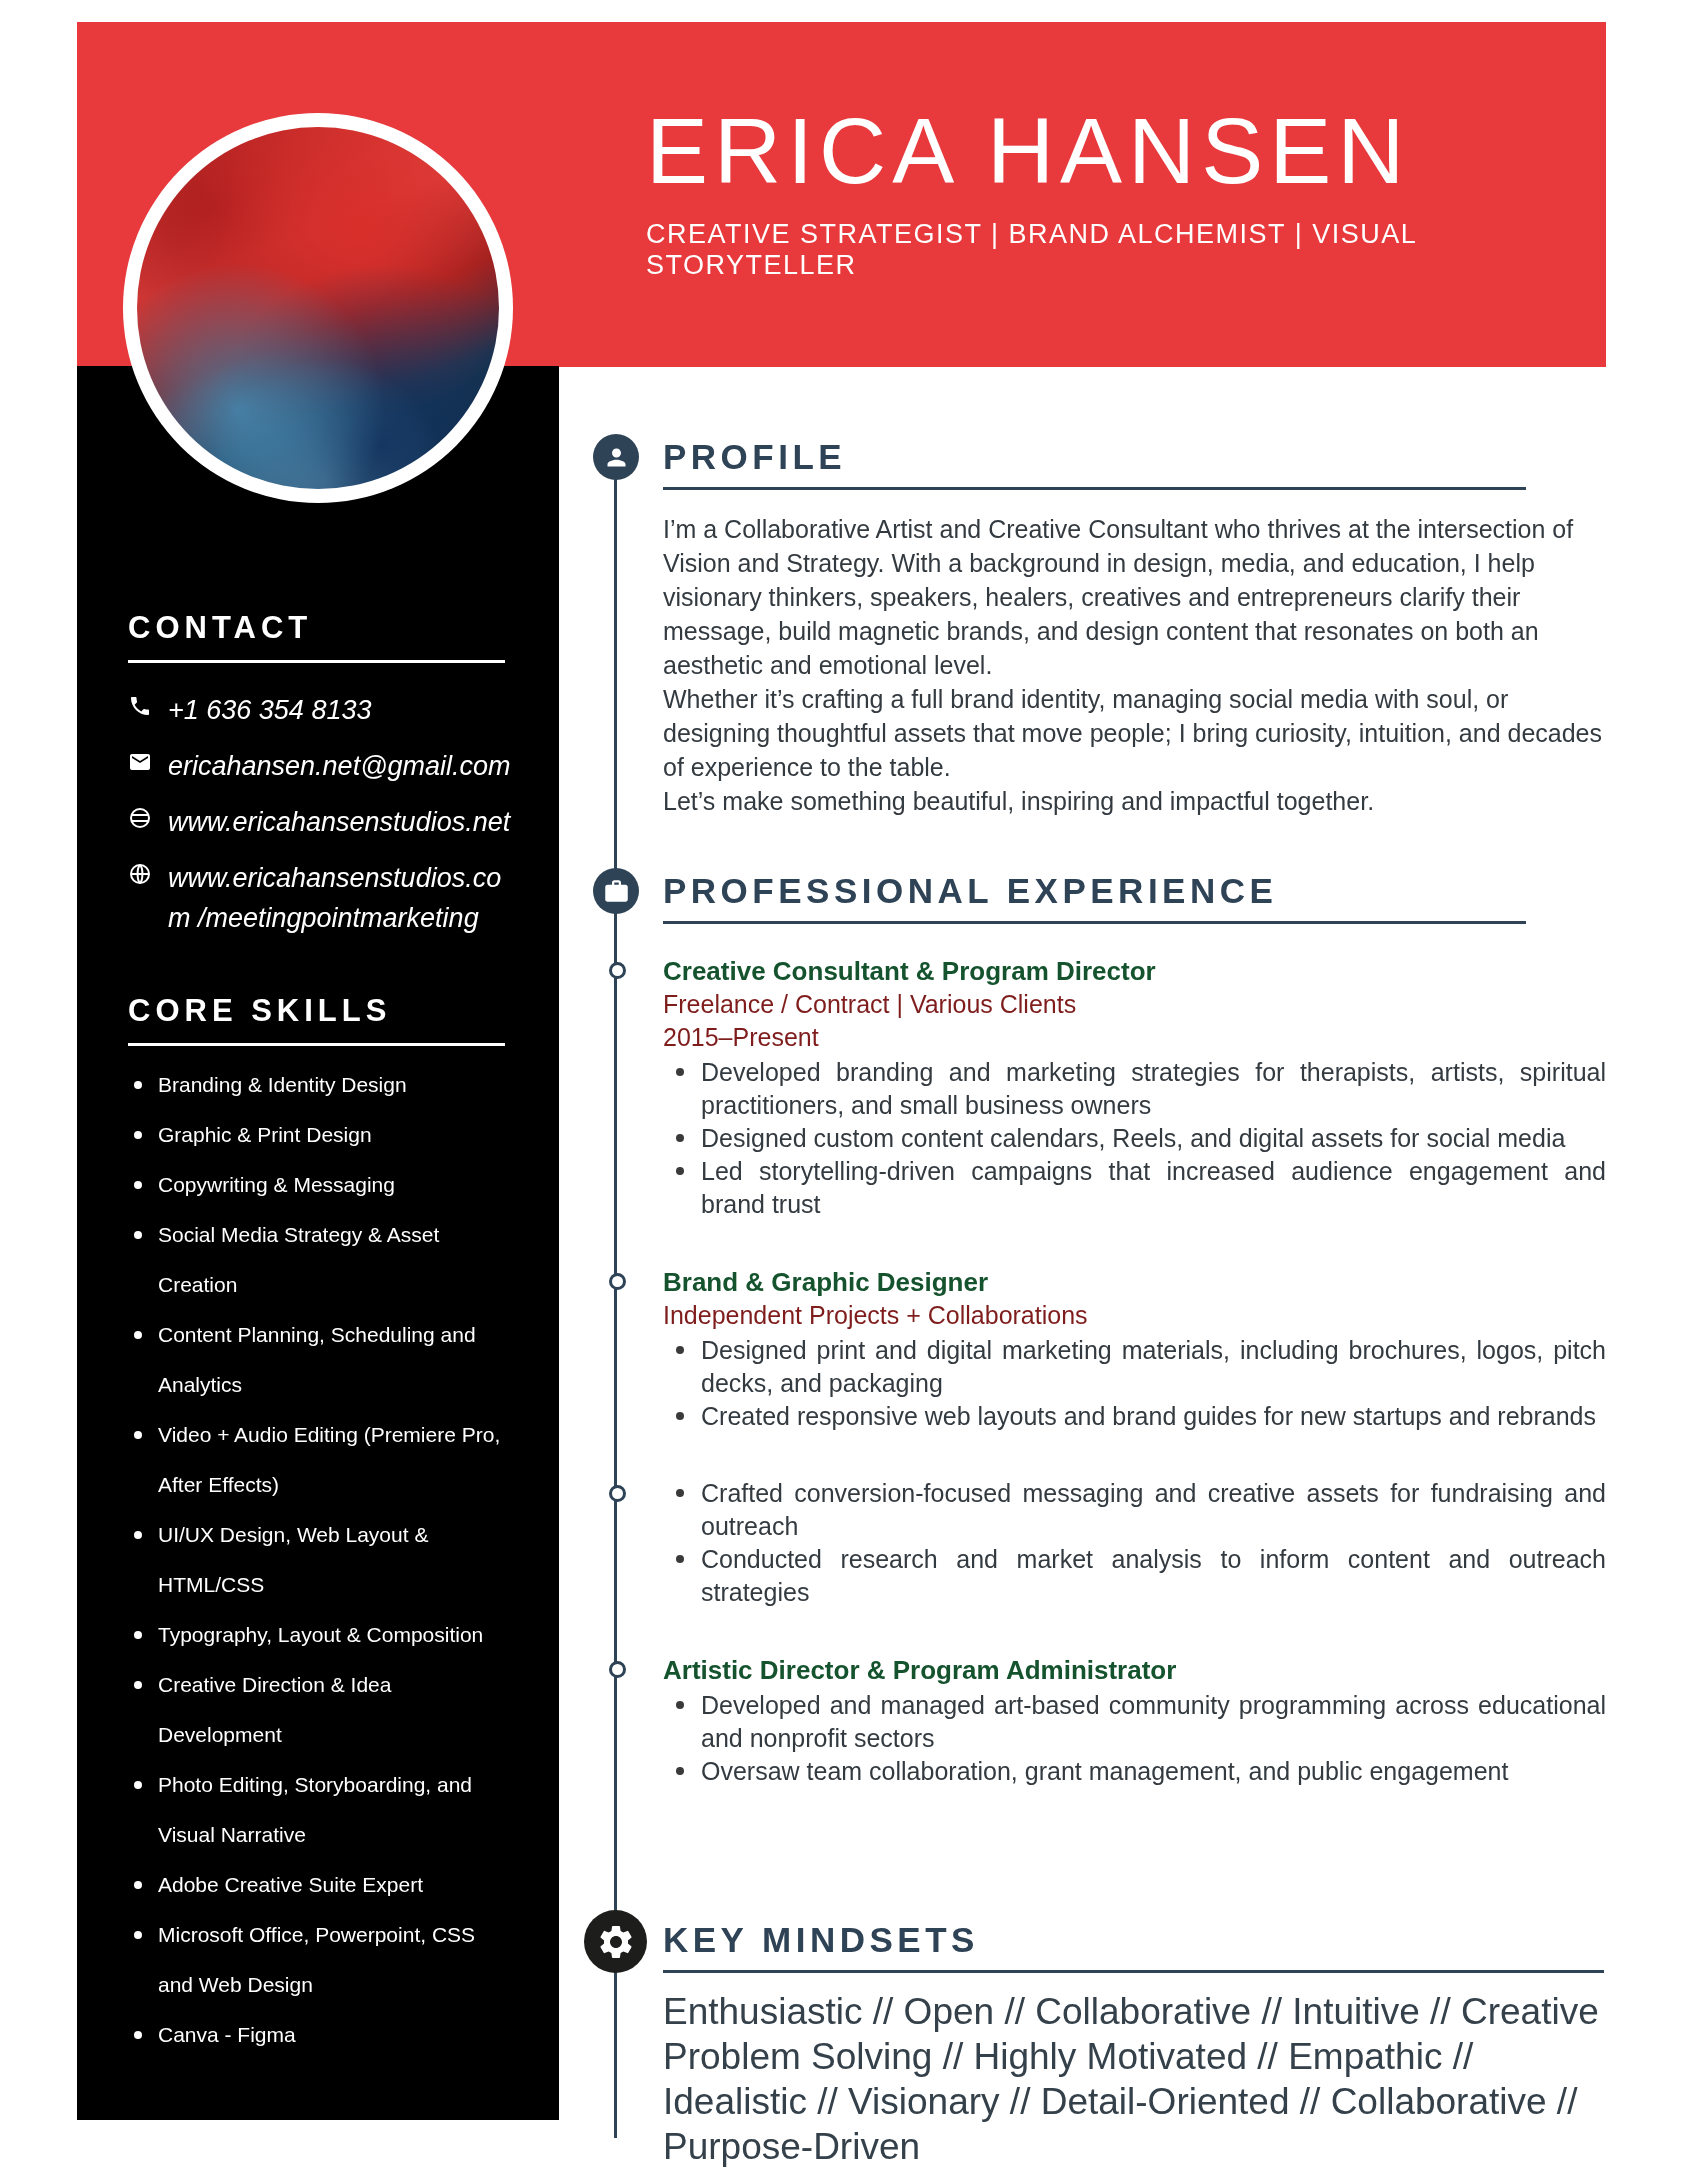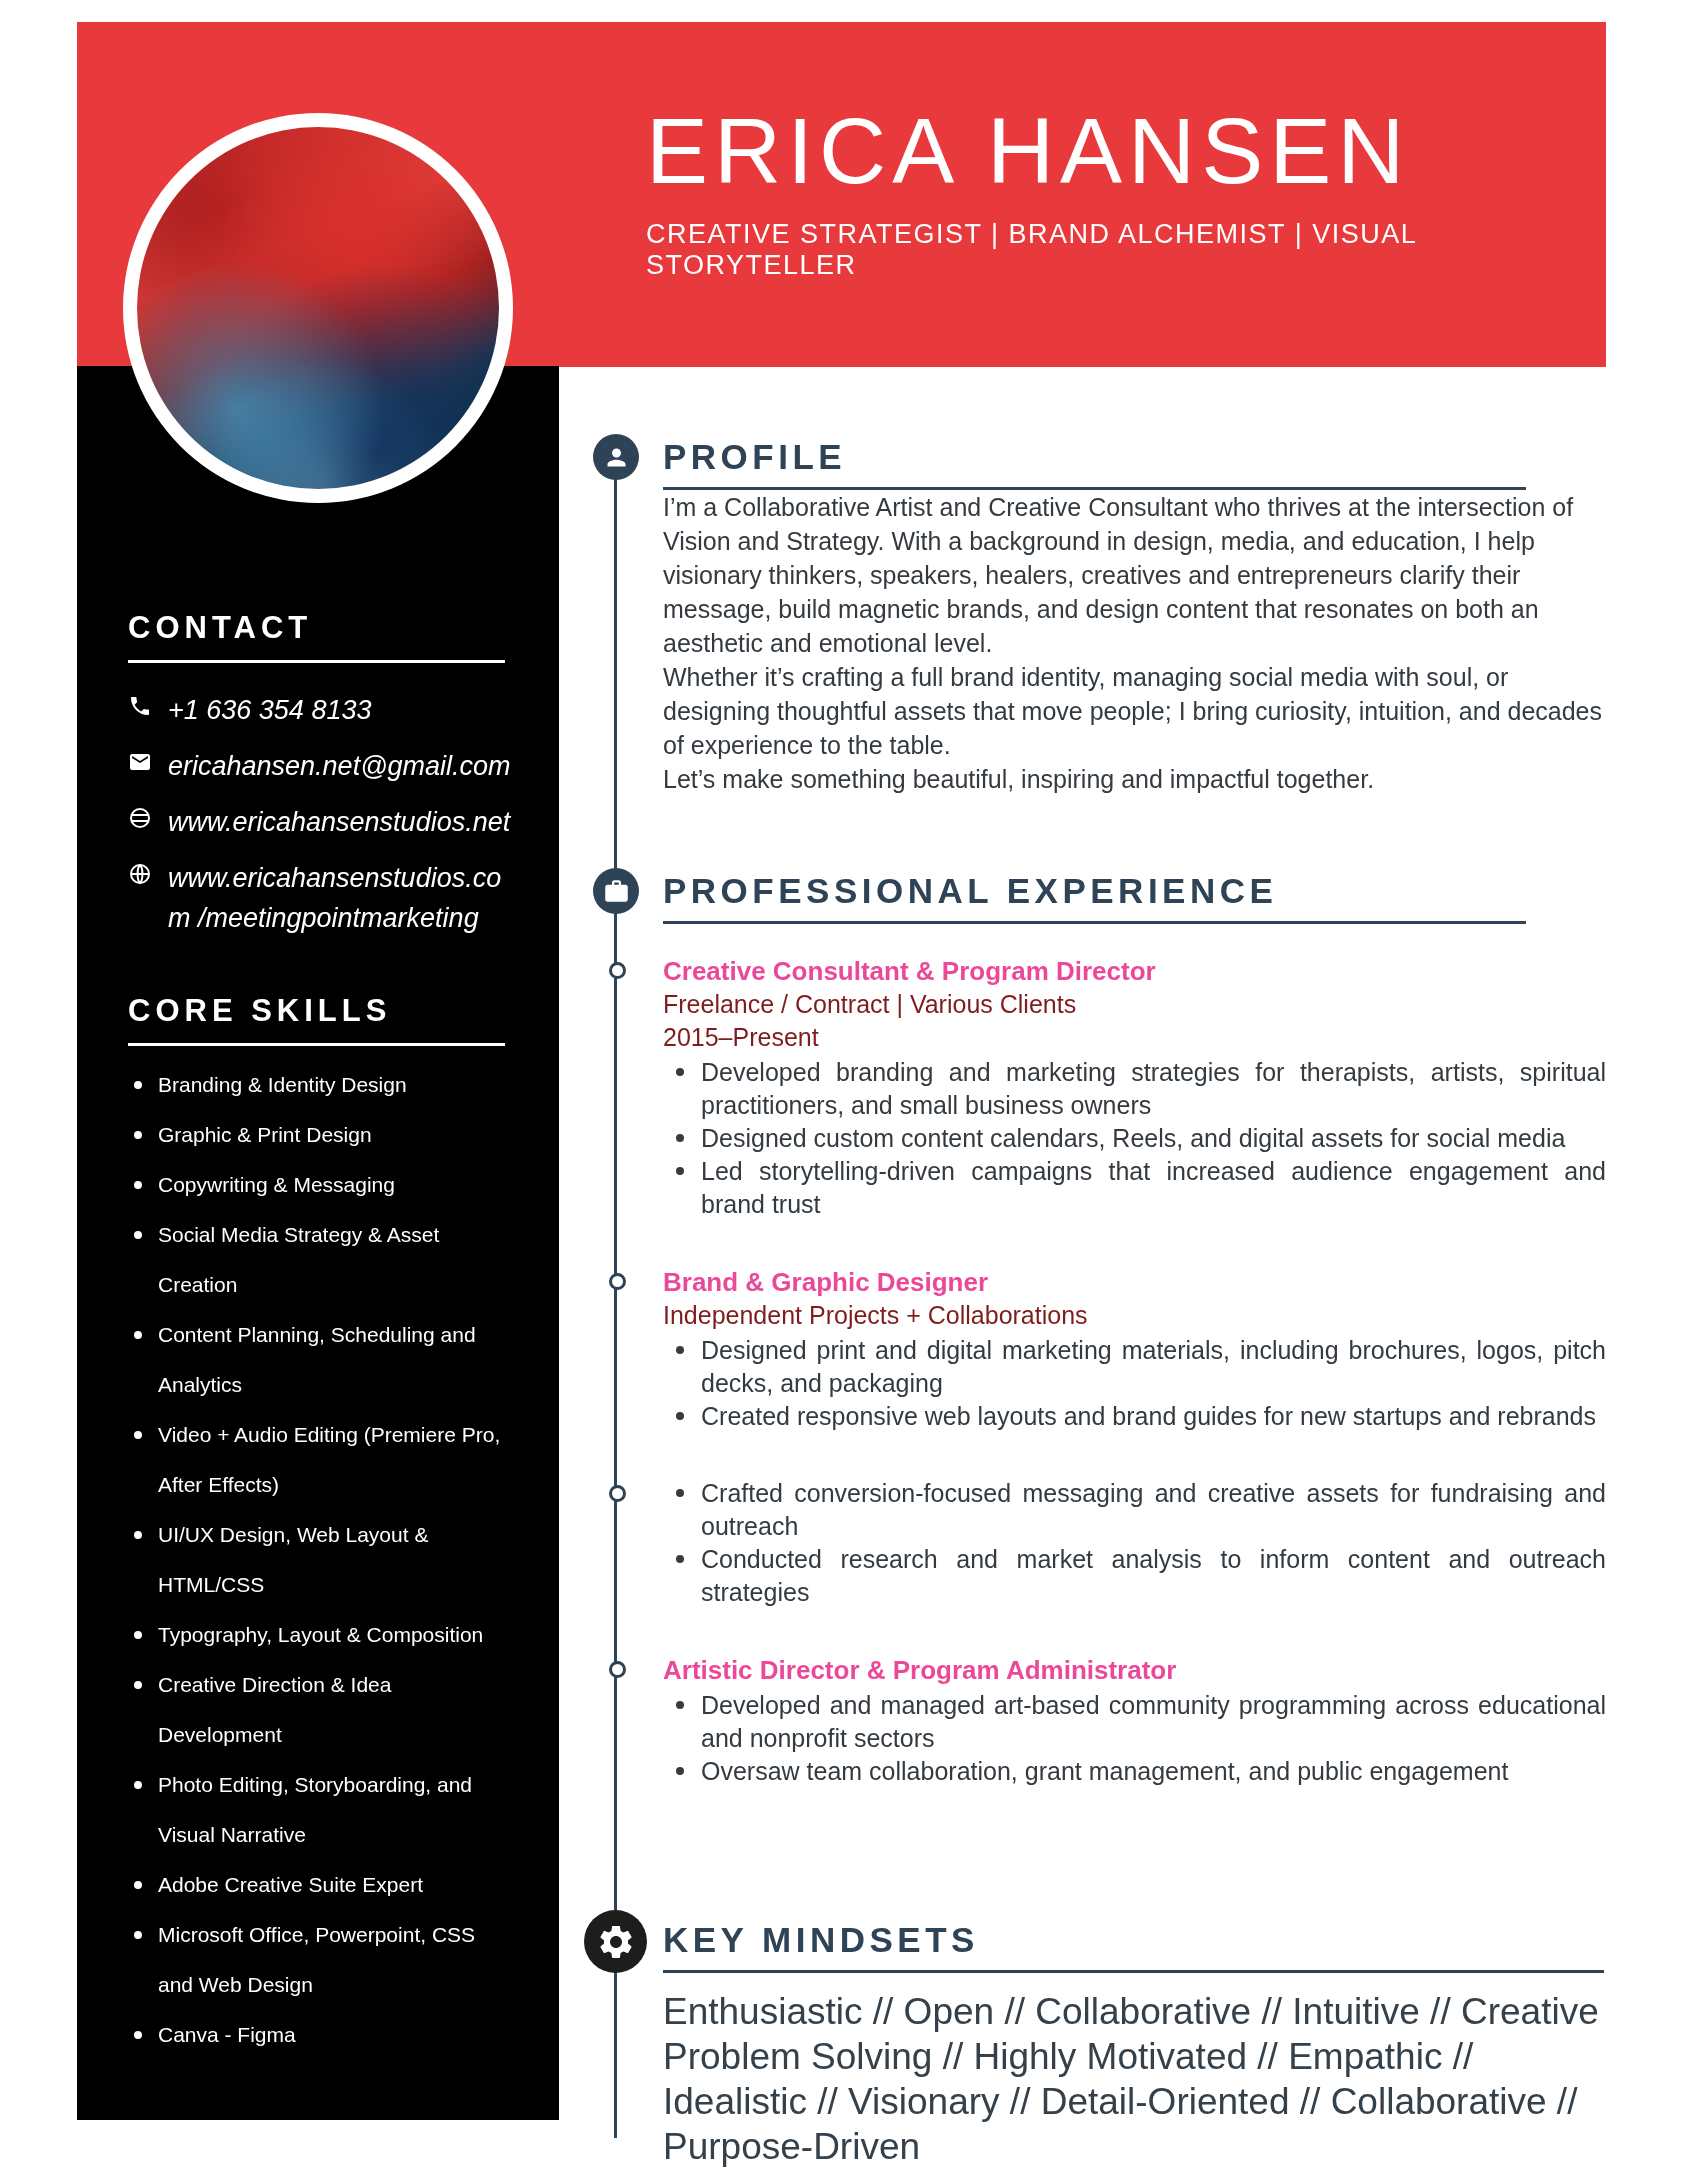--- a/index.html
+++ b/index.html
@@ -45,28 +45,28 @@
   .timeline { position:absolute; left:55px; top:89px; width:3px; height:1683px; background:#2e4356; }
   .sec { position:absolute; left:104px; width:943px; }
   .sec-icon { position:absolute; left:-70px; top:-3px; width:46px; height:46px; border-radius:50%;
               background:#2e4356; display:flex; align-items:center; justify-content:center; z-index:2; }
   .sec-icon svg { width:27px; height:27px; }
   .sec-title { font-size:35px; font-weight:700; letter-spacing:4.5px; color:#2e4356; line-height:40px; }
   .sec-rule { margin-top:10px; height:3px; background:#2e4356; width:863px; }
 
   .sec-profile { top:71px; }
   .sec-profile p { margin-top:0; font-size:25px; line-height:34px; color:#333a40; }
-  .sec-profile .body { }
+  .sec-profile .body { margin-top:22px; }
 
   .sec-exp { top:505px; }
   .jobs { margin-top:30px; }
   .job { position:relative; margin-bottom:44px; }
   .job::before { content:""; position:absolute; left:-54px; top:8px; width:11px; height:11px;
                  background:#fff; border:3px solid #2e4356; border-radius:50%; z-index:2; }
-  .job h3 { font-size:26px; font-weight:700; color:#ec4899; line-height:34px; }
+  .job h3 { font-size:26px; font-weight:700; color:#14532d; line-height:34px; }
   .job-meta { font-size:25px; line-height:33px; color:#7f1d1d; }
   .job ul { list-style:none; margin-top:2px; }
   .job li { position:relative; padding-left:38px; font-size:25px; line-height:33px;
             text-align:justify; color:#333a40; }
   .job li::before { content:""; position:absolute; left:13px; top:12px; width:8px; height:8px;
                     border-radius:50%; background:#3a3a3a; }
 
   .sec-mind { top:1554px; }
   .mind-icon { position:absolute; left:-79px; top:-10px; width:63px; height:63px; border-radius:50%;
                background:#1d1d1b; display:flex; align-items:center; justify-content:center; z-index:2; }

